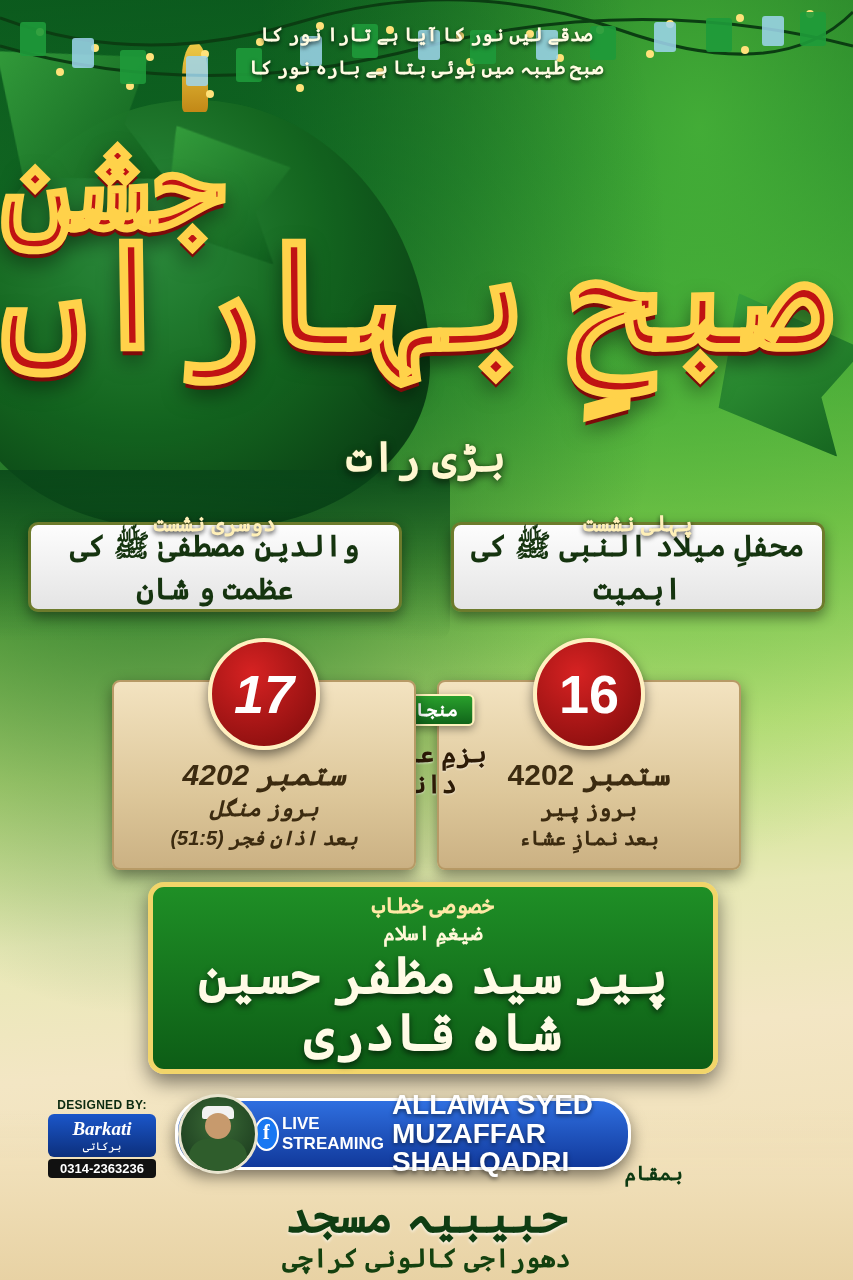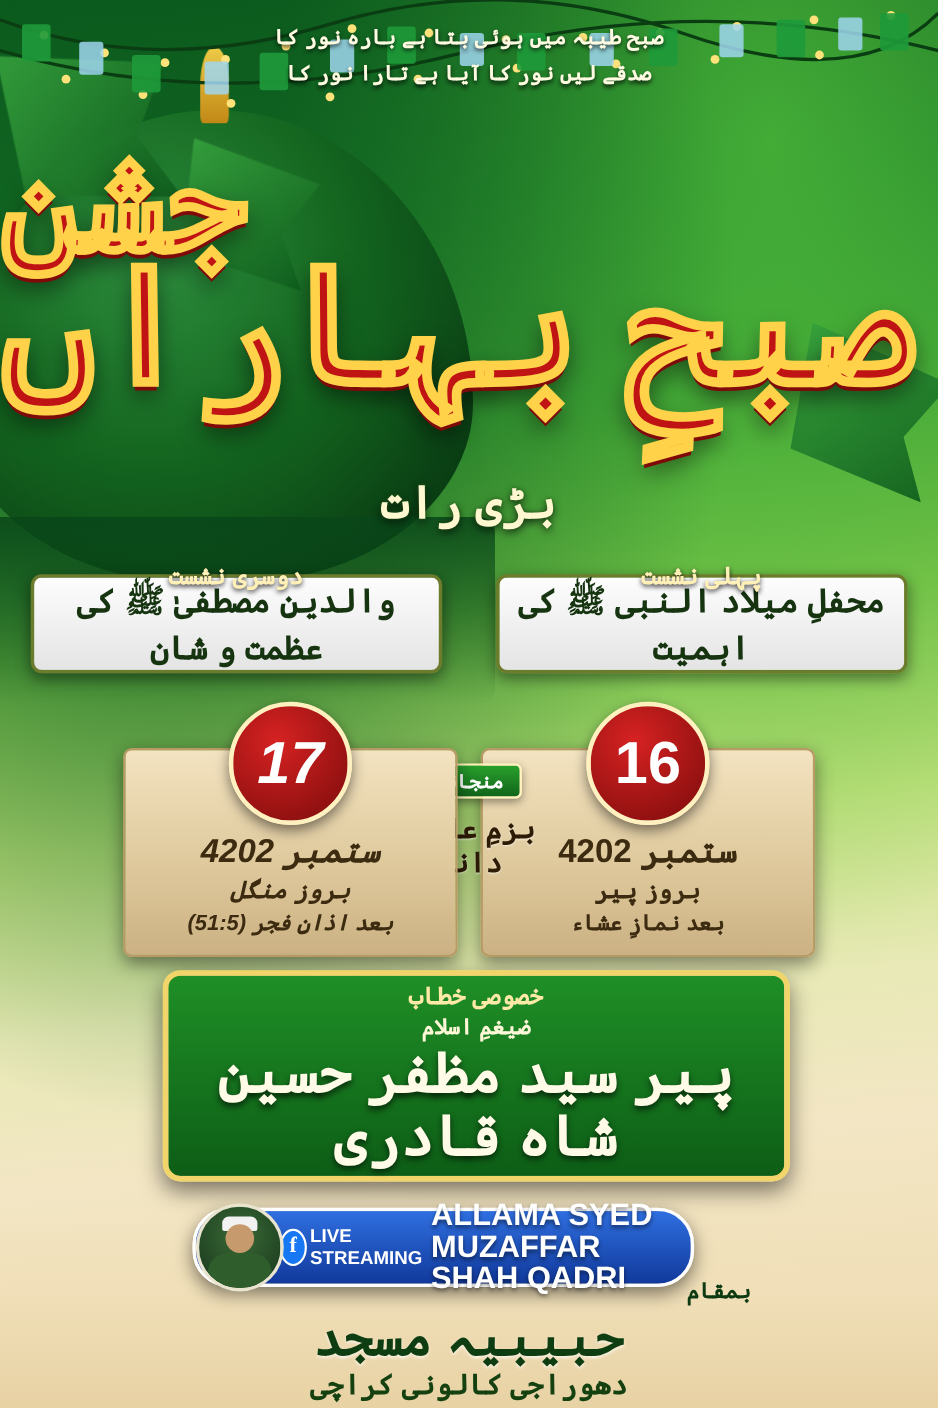--- a/index.html
+++ b/index.html
@@ -255,22 +255,22 @@
         <rect x="300" y="36" width="22" height="30" rx="3"></rect>
         <rect x="418" y="30" width="22" height="30" rx="3"></rect>
         <rect x="536" y="30" width="22" height="30" rx="3"></rect>
         <rect x="654" y="22" width="22" height="30" rx="3"></rect>
         <rect x="762" y="16" width="22" height="30" rx="3"></rect>
       </g>
     </svg>
   </div>
 
   <div class="urdu-top rtl">
+    <div>صدقے لیں نور کا آیا ہے تارا نور کا</div>
     <div>صبح طیبہ میں ہوئی بتا ہے بارہ نور کا</div>
-    <div>صدقے لیں نور کا آیا ہے تارا نور کا</div>
   </div>
 
   <div class="main-title rtl">
     <span>جشن</span>
     <span class="l2">صبحِ بہاراں</span>
   </div>
 
   <div class="subtitle rtl">بڑی رات</div>
 
   <div class="sessions">
@@ -307,20 +307,28 @@
   </div>
 
   <div class="speaker-panel">
     <div class="khitab rtl">خصوصی خطاب</div>
     <div class="zaigham rtl">ضیغمِ اسلام</div>
     <div class="name rtl">پیر سید مظفر حسین شاہ قادری</div>
   </div>
 
   <div class="sand"></div>
 
+  <div class="designed">
+    <div class="dlabel">DESIGNED BY:</div>
+    <div class="dbox">
+      <div class="dbrand">Barkati</div>
+      <div class="durdu rtl">برکاتی</div>
+    </div>
+    <div class="dphone">0314-2363236</div>
+  </div>
 
   <div class="livebar">
     <div class="fb">f</div>
     <div class="livetxt">LIVE<br>STREAMING</div>
     <div class="lname">
       <span>ALLAMA SYED</span><br>
       <span>MUZAFFAR SHAH QADRI</span>
     </div>
   </div>
   <div class="avatar">

